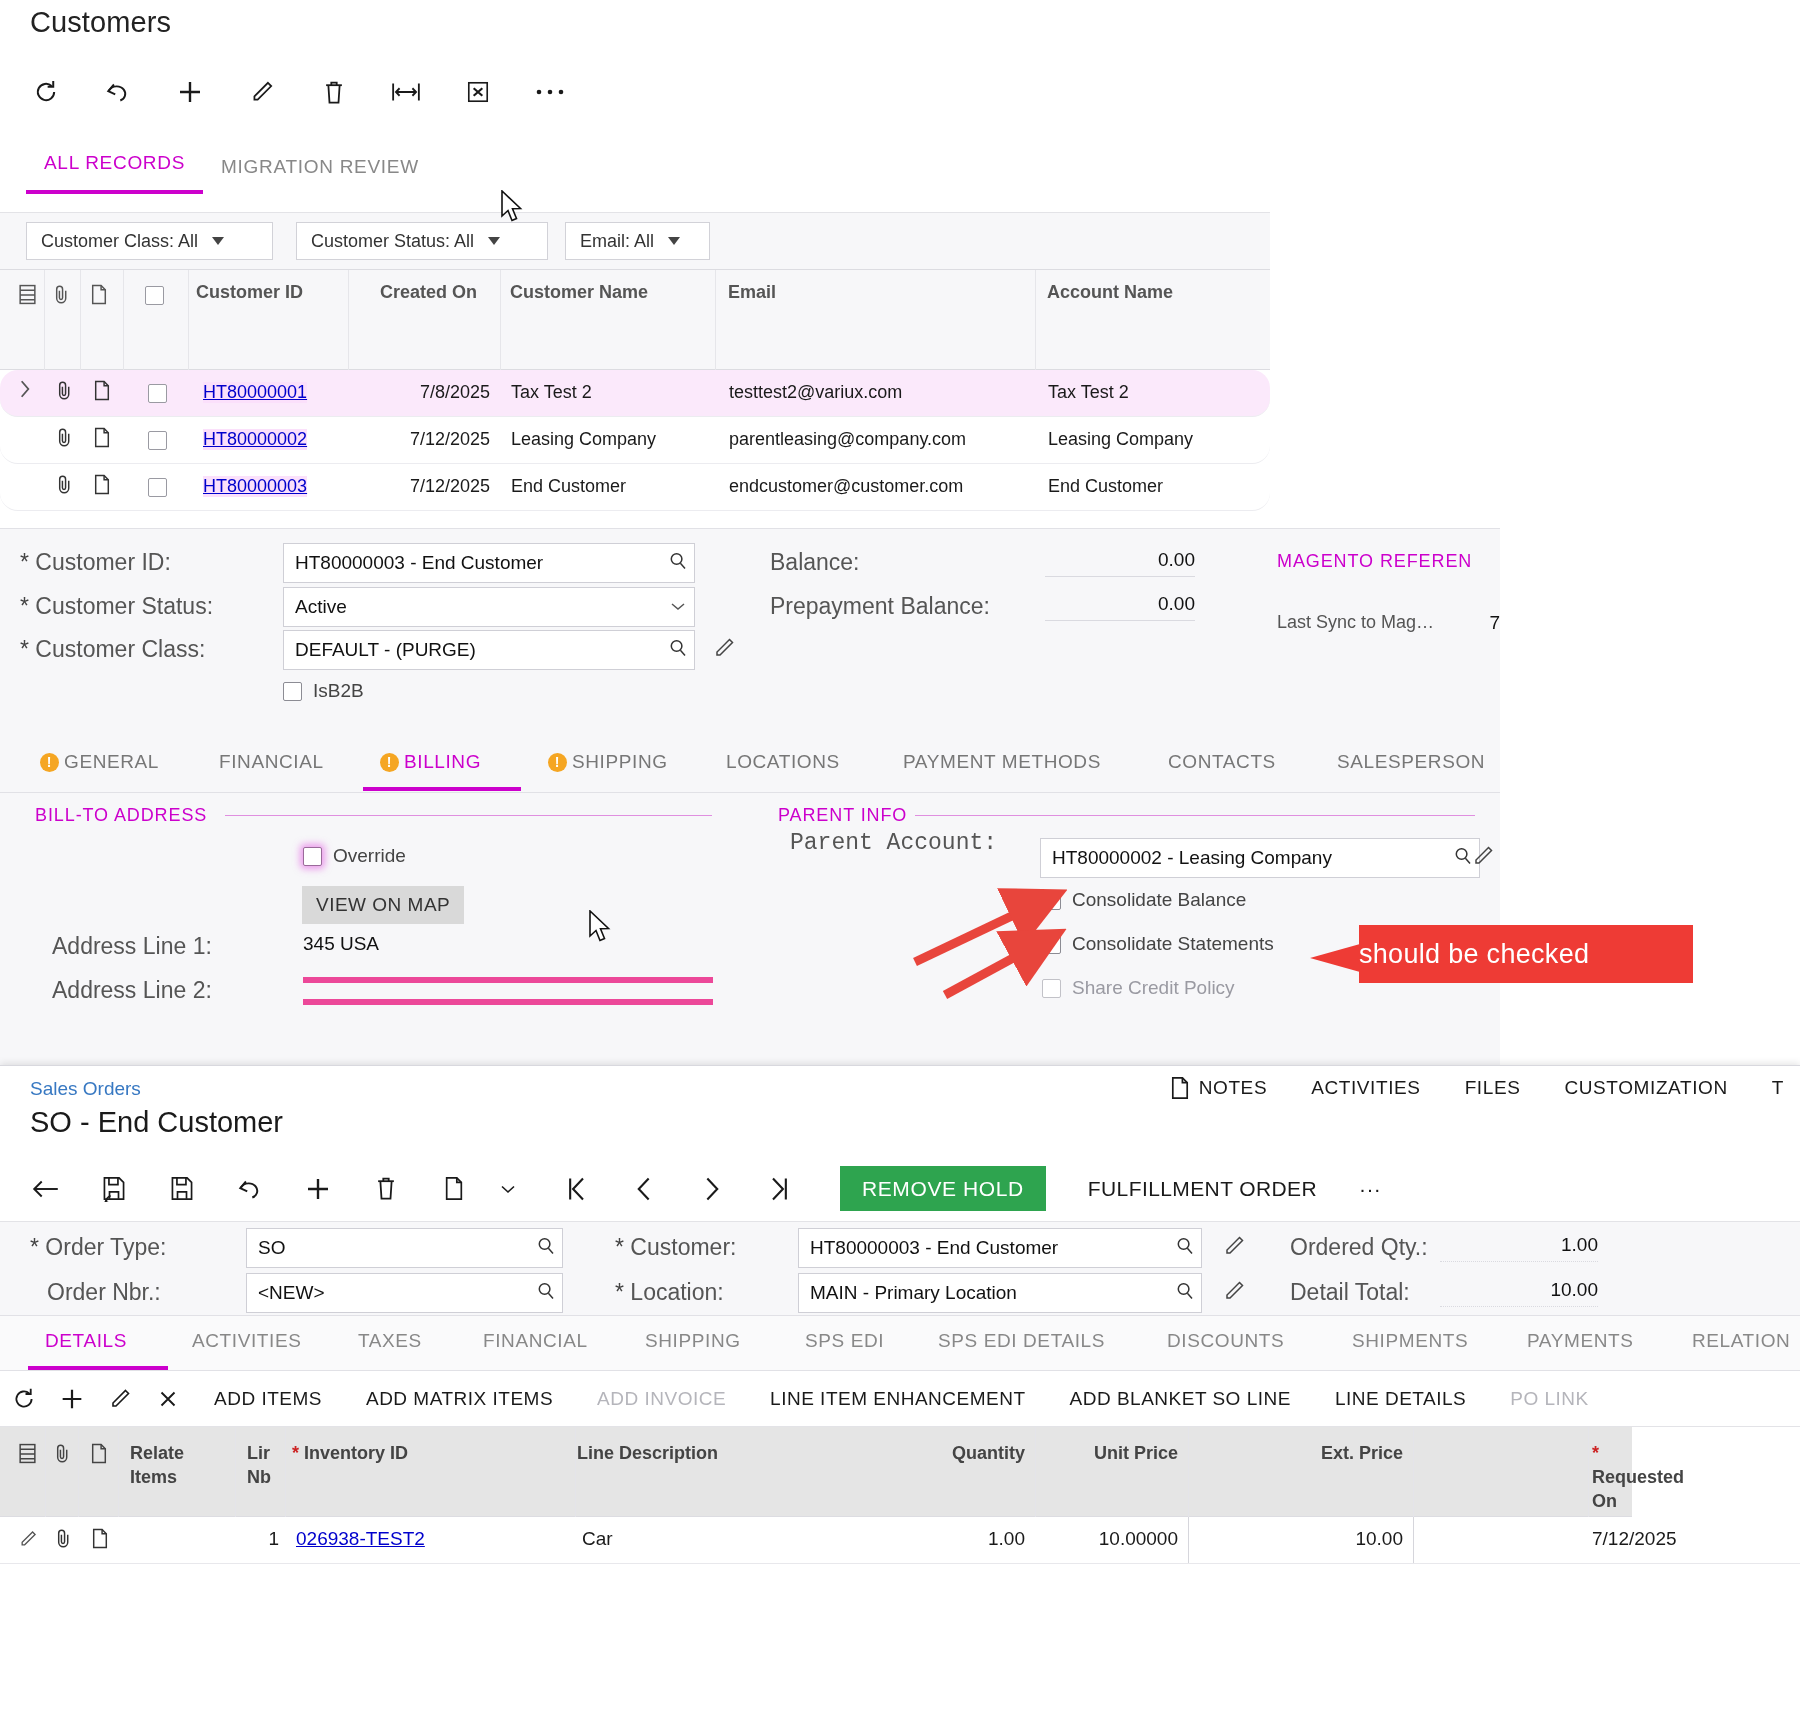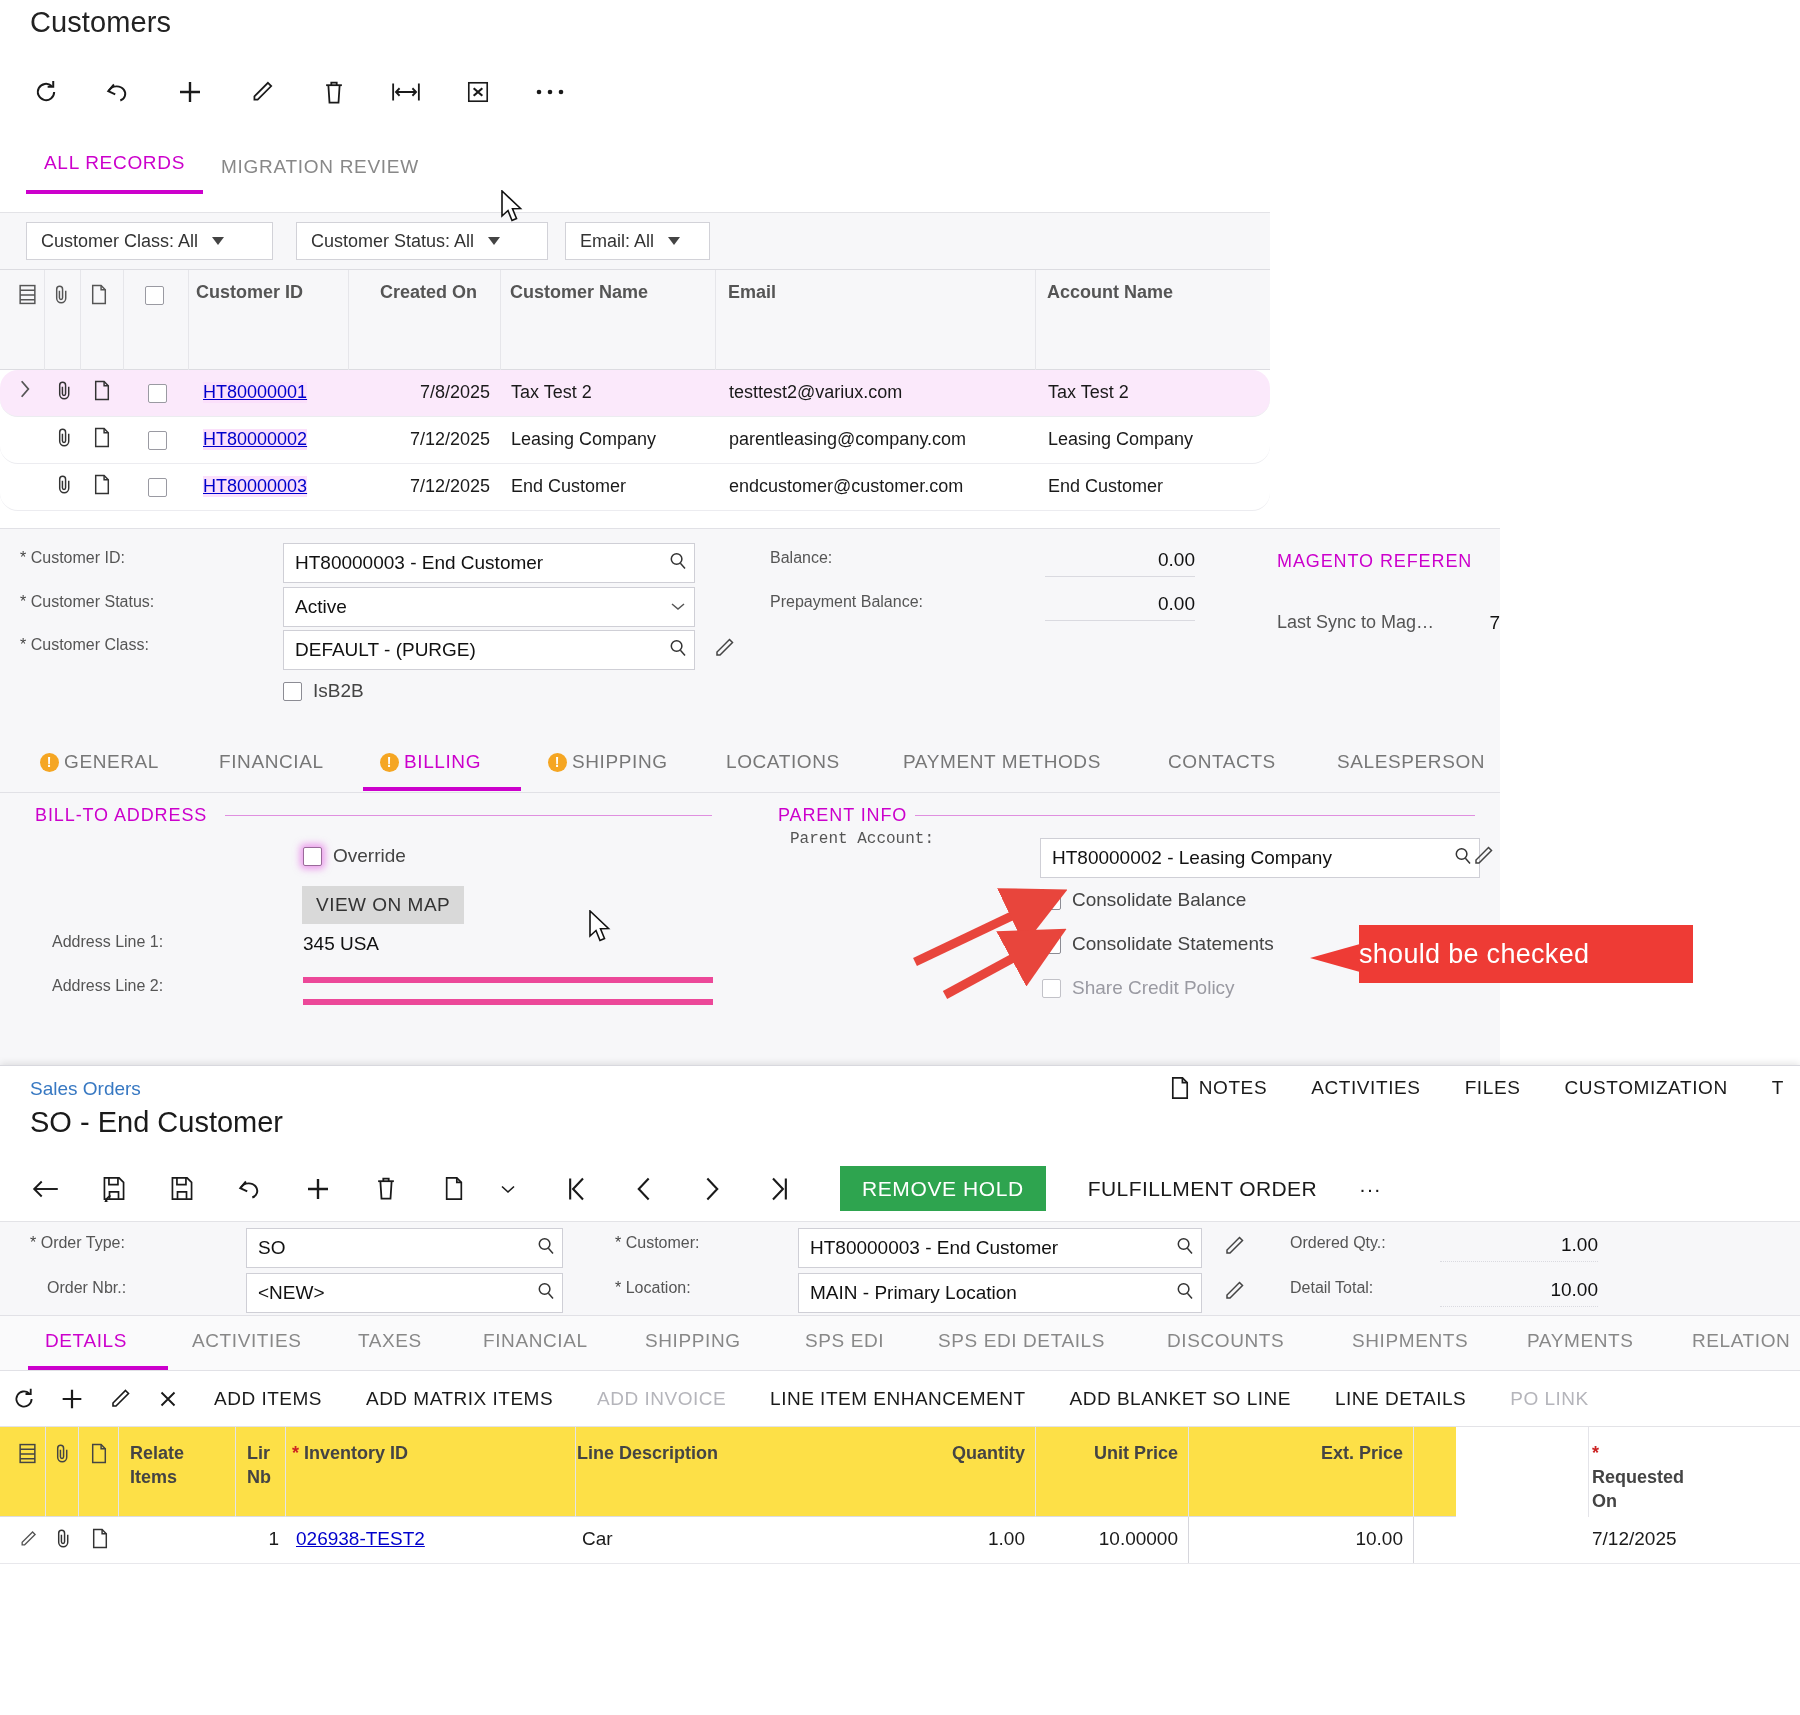--- a/index.html
+++ b/index.html
@@ -62,21 +62,21 @@
   .chkbox {
     display: inline-block; width: 19px; height: 19px; border: 1px solid #9a9aa2; background: #fff;
     border-radius: 2px; vertical-align: middle;
   }
 
   
   .cust-detail {
     position: absolute; left: 0; top: 528px; width: 1500px; height: 537px;
     background: #f7f7f9; border-top: 1px solid #e1e1e6;
   }
-  .fld-label { position: absolute; font-size: 16px; color: #555; }
+  .fld-label { position: absolute; font-size: 23px; color: #555; }
   .req-star { color: #444; }
   .txtbox {
     position: absolute; background: #fff; border: 1px solid #cfcfd6; height: 40px;
     display: flex; align-items: center; padding: 0 6px 0 11px; font-size: 19px; color: #111;
   }
   .txtbox .val { flex: 1; white-space: nowrap; overflow: hidden; }
   .mag-ic { color: #333; font-size: 19px; }
   .pencil-ext { position: absolute; color: #444; }
   .rdonly {
     position: absolute; font-size: 19px; color: #111; text-align: right;
@@ -147,22 +147,22 @@
   .grid-toolbar {
     position: absolute; left: 0; top: 1371px; width: 1800px; height: 56px;
     background: #ffffff; border-bottom: 1px solid #e3e3e7;
     display: flex; align-items: center; gap: 0;
   }
   .gtb-ic { width: 48px; display: flex; align-items: center; justify-content: center; color: #1a1a1a; }
   .gtb-btn { font-size: 19px; color: #1a1a1a; letter-spacing: .5px; padding: 0 22px; }
   .gtb-btn.disabled { color: #b5b5bb; }
 
   .so-grid-head {
-    position: absolute; left: 0; top: 1427px; width: 1456px; height: 90px;
-    background: #fde047; border-bottom: 1px solid #dcdce1;
+    position: absolute; left: 0; top: 1427px; width: 1632px; height: 90px;
+    background: #e5e5e5; border-bottom: 1px solid #dcdce1;
   }
   .sgh { position: absolute; top: 14px; font-size: 18px; color: #444; font-weight: bold; line-height: 24px; }
   .sgh-sep { position: absolute; top: 0; width: 1px; height: 90px; background: #e4e4e9; }
   .so-grid-row {
     position: absolute; left: 0; top: 1517px; width: 1800px; height: 47px;
     border-bottom: 1px solid #e8e8ec; font-size: 19px; color: #1a1a1a; background: #fff;
   }
   .sgr { position: absolute; top: 11px; }
   .sgr-link { color: #0000cc; text-decoration: underline; }
   .cell-box { position: absolute; top: 0; height: 46px; border-left: 1px solid #d6d6dc; border-right: 1px solid #d6d6dc; }

